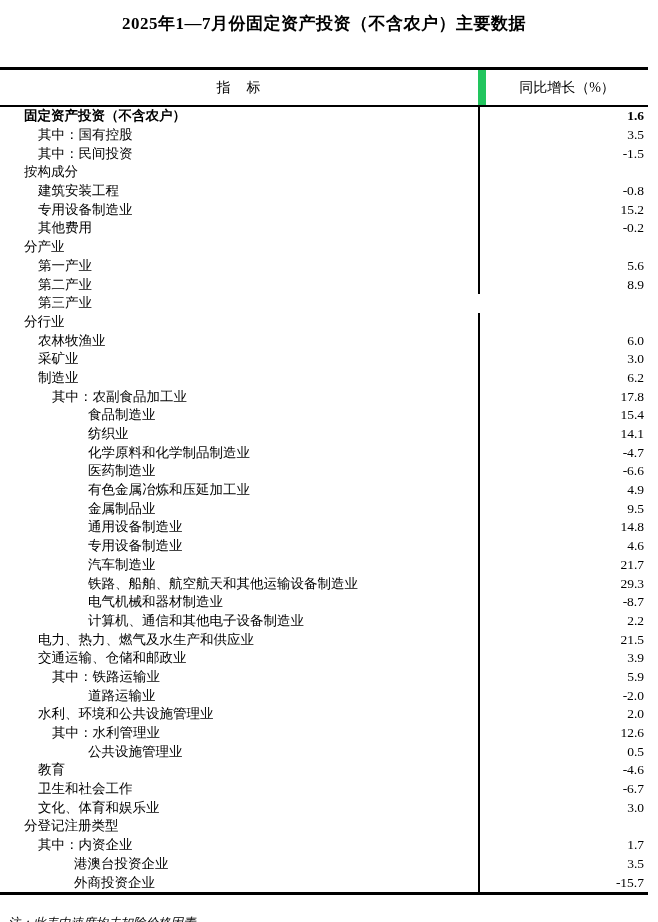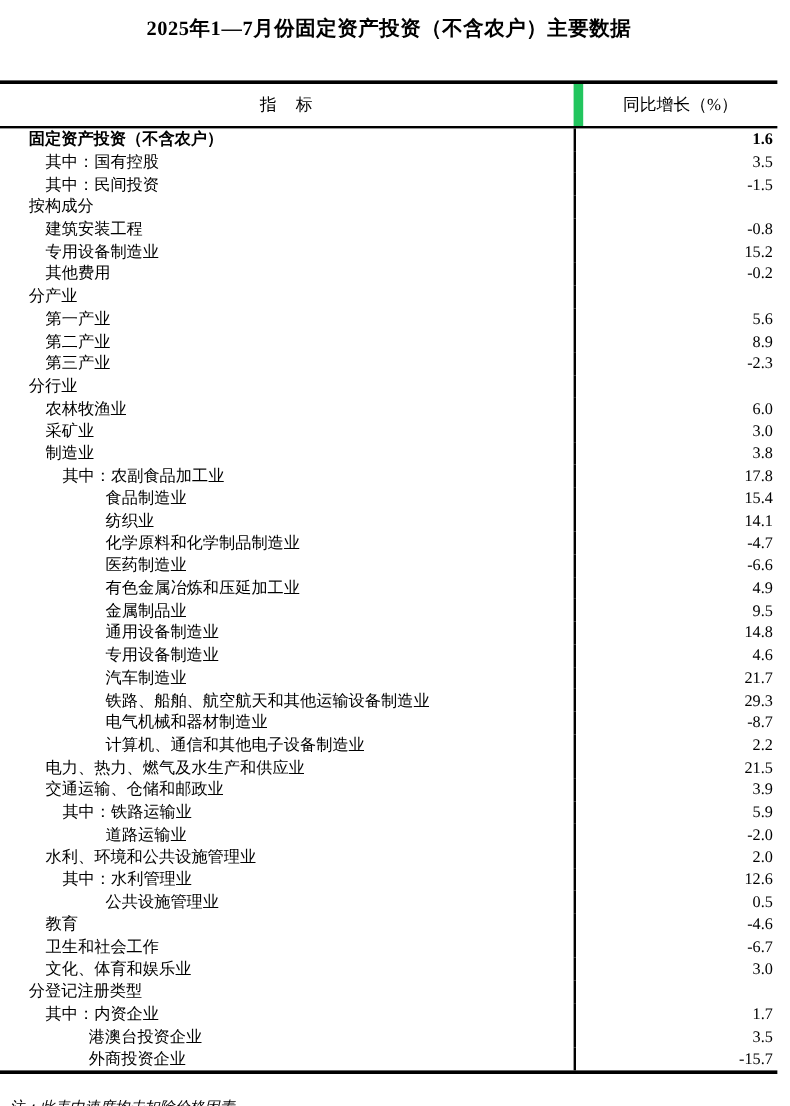--- a/index.html
+++ b/index.html
@@ -134,37 +134,36 @@
         <div class="row">
           <div class="cell-label ind1">第一产业</div>
           <div class="cell-value">5.6</div>
         </div>
         <div class="row">
           <div class="cell-label ind1">第二产业</div>
           <div class="cell-value">8.9</div>
         </div>
         <div class="row">
           <div class="cell-label ind1">第三产业</div>
-          <div class="cell-value">-2.3</div>
         </div>
         <div class="row">
           <div class="cell-label ind0">分行业</div>
           <div class="cell-value"></div>
         </div>
         <div class="row">
           <div class="cell-label ind1">农林牧渔业</div>
           <div class="cell-value">6.0</div>
         </div>
         <div class="row">
           <div class="cell-label ind1">采矿业</div>
           <div class="cell-value">3.0</div>
         </div>
         <div class="row">
           <div class="cell-label ind1">制造业</div>
-          <div class="cell-value">3.8</div>
+          <div class="cell-value">6.2</div>
         </div>
         <div class="row">
           <div class="cell-label ind2">其中：农副食品加工业</div>
           <div class="cell-value">17.8</div>
         </div>
         <div class="row">
           <div class="cell-label ind3">食品制造业</div>
           <div class="cell-value">15.4</div>
         </div>
         <div class="row">

